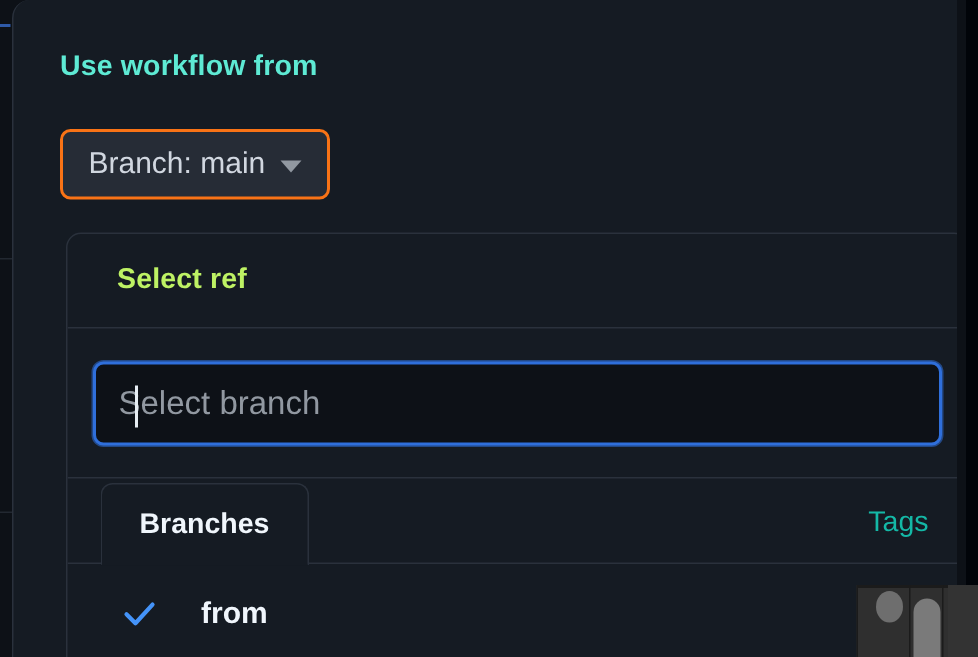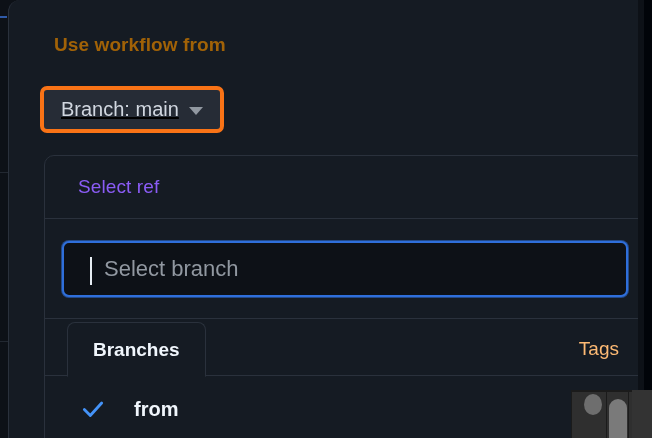--- a/index.html
+++ b/index.html
@@ -56,45 +56,44 @@
     width: 644px;
     height: 438px;
     background: #151b23;
     border-top-left-radius: 12px;
     border-left: 1px solid #2a313c;
     overflow: hidden;
   }
 
   .dialog-title {
     position: absolute;
-    left: 45px;
+    left: 31px;
     top: 34px;
     font-size: 19px;
     font-weight: 700;
-    color: #a16207;
+    color: #5eead4;
     letter-spacing: 0.1px;
     white-space: nowrap;
   }
 
   
   .branch-button {
     position: absolute;
     left: 31px;
     top: 86px;
     height: 47px;
     display: flex;
     align-items: center;
     gap: 10px;
     padding: 0 17px;
     background: #262c36;
-    border: 4px solid #f97316;
+    border: 2px solid #f97316;
     border-radius: 7px;
     cursor: pointer;
     user-select: none;
-    text-decoration: underline;
   }
   .branch-button-label {
     font-size: 20px;
     font-weight: 400;
     color: #d1d7e0;
     white-space: nowrap;
   }
   .caret-down {
     width: 0; height: 0;
     border-left: 7px solid transparent;
@@ -119,22 +118,22 @@
 
   .ref-panel-header {
     height: 63px;
     display: flex;
     align-items: center;
     padding-left: 33px;
     border-bottom: 1px solid #2a313c;
   }
   .ref-panel-header-title {
     font-size: 19px;
-    font-weight: 400;
-    color: #8b5cf6;
+    font-weight: 700;
+    color: #bef264;
     letter-spacing: 0.1px;
   }
 
   
   .ref-search-row {
     height: 100px;
     display: flex;
     align-items: center;
     padding: 0 17px;
     border-bottom: 1px solid #2a313c;
@@ -142,21 +141,21 @@
   .ref-search-input-wrap {
     position: relative;
     width: 100%;
     height: 56px;
     background: #0d1117;
     border: 2px solid #2f6fdb;
     border-radius: 7px;
     box-shadow: 0 0 0 1px rgba(47,111,219,0.55);
     display: flex;
     align-items: center;
-    padding-left: 34px;
+    padding-left: 9px;
     overflow: hidden;
   }
   .text-caret {
     position: absolute;
     left: 26px;
     top: 14px;
     width: 2px;
     height: 28px;
     background: #e6edf3;
   }
@@ -209,21 +208,21 @@
     color: #f0f6fc;
     background: #151b23;
     border: 1px solid #2a313c;
     border-bottom: 1px solid #151b23;
     border-top-left-radius: 8px;
     border-top-right-radius: 8px;
     margin-bottom: -1px;
   }
   .ref-tab.inactive {
     font-weight: 400;
-    color: #fdba74;
+    color: #14b8a6;
     border: 1px solid transparent;
   }
 
   
   .ref-list {
     padding-top: 10px;
   }
   .ref-list-item {
     height: 46px;
     display: flex;

